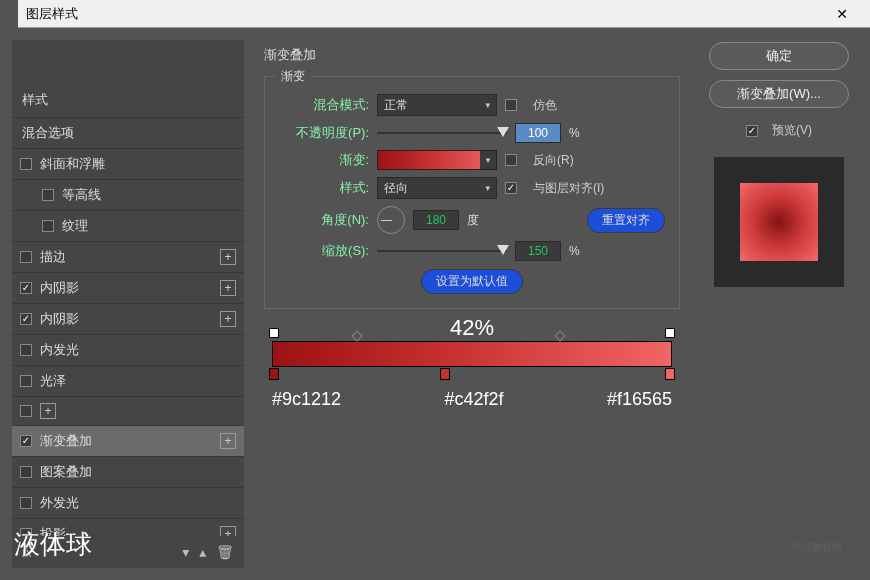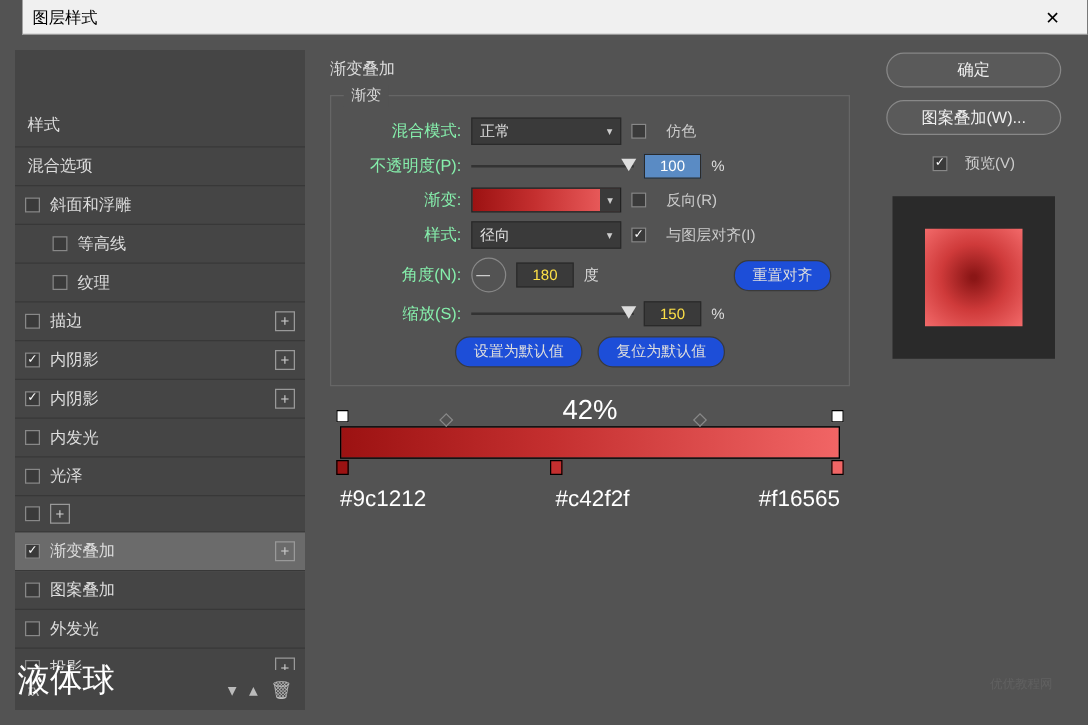--- a/index.html
+++ b/index.html
@@ -28,21 +28,21 @@
 .section-title { color: #ddd; font-size: 13px; margin: 4px 0 6px 0; }
 .fieldset { border: 1px solid #666; padding: 10px 14px 14px 14px; position: relative; margin-top: 6px; }
 .fieldset-label { position: absolute; top: -9px; left: 10px; background: #535353; padding: 0 6px; color: #ddd; }
 .row { display: flex; align-items: center; margin: 7px 0; gap: 8px; }
 .row-label { width: 90px; text-align: right; color: #86efac; font-size: 13px; }
 .select { background: #3a3a3a; border: 1px solid #2a2a2a; color: #ddd; height: 22px; min-width: 120px; padding: 0 6px; display: flex; align-items: center; justify-content: space-between; }
 .select .caret { font-size: 9px; color: #ccc; }
 .slider { flex: 1; height: 16px; position: relative; max-width: 130px; }
 .slider-track { position: absolute; top: 7px; left: 0; right: 0; height: 2px; background: #333; }
 .slider-thumb { position: absolute; top: 2px; width: 0; height: 0; border-left: 6px solid transparent; border-right: 6px solid transparent; border-top: 10px solid #ddd; }
-.num-input { background: #3a3a3a; border: 1px solid #2a2a2a; color: #fde047; width: 46px; height: 20px; text-align: center; font-size: 12px; }
+.num-input { background: #3a3a3a; border: 1px solid #2a2a2a; color: #22c55e; width: 46px; height: 20px; text-align: center; font-size: 12px; }
 .num-input.sel { background: #5a8bc4; color: #fff; }
 .unit { color: #ddd; }
 .grad-preview { width: 120px; height: 20px; background: linear-gradient(to right,#9c1212,#c42f2f 42%,#f16565); border: 1px solid #222; display:flex; justify-content:flex-end; align-items:center; }
 .grad-preview .caret { background:#3a3a3a; width:16px; height:100%; display:flex; align-items:center; justify-content:center; font-size:9px; }
 .angle-dial { width: 28px; height: 28px; border: 1px solid #888; border-radius: 50%; position: relative; }
 .angle-dial::after { content:""; position:absolute; left:3px; top:13px; width:11px; height:1px; background:#ccc; }
 .btn-flat { background: #1d4ed8; border: 1px solid #3a3a3a; border-radius: 12px; color: #ddd; padding: 3px 14px; font-size: 12px; cursor: pointer; }
 .btns-row { display: flex; gap: 12px; justify-content: center; margin-top: 8px; }
 
 .grad-editor { margin-top: 32px; position: relative; padding: 0 8px; }
@@ -198,21 +198,20 @@
         <div class="slider">
             <div class="slider-track"></div>
             <div class="slider-thumb" style="left:calc(100% - 10px)"></div>
           </div>
         <input class="num-input" value="150" style="">
         <span class="unit">%</span>
       </div>
 
       <div class="btns-row">
         <button class="btn-flat">设置为默认值</button>
-        <button class="btn-flat">复位为默认值</button>
       </div>
     </div>
 
     <div class="grad-editor">
       <div class="grad-label">42%</div>
       <div class="grad-bar">
         <div class="stop-top" style="left:-4px"></div>
         <div class="stop-top" style="right:-4px"></div>
         <div class="stop-mid" style="left:20%"></div>
         <div class="stop-mid" style="left:71%"></div>
@@ -223,21 +222,21 @@
       <div class="grad-codes">
         <span>#9c1212</span>
         <span>#c42f2f</span>
         <span>#f16565</span>
       </div>
     </div>
   </div>
 
   <div class="right">
     <div class="pill-btn">确定</div>
-    <div class="pill-btn">图案叠加(W)...</div>
+    <div class="pill-btn">渐变叠加(W)...</div>
     <div class="preview-row">
       <span class="chk checked"></span>
       <span>预览(V)</span>
     </div>
     <div class="preview-box">
       <div class="preview-swatch"></div>
     </div>
   </div>
 
 </div>

